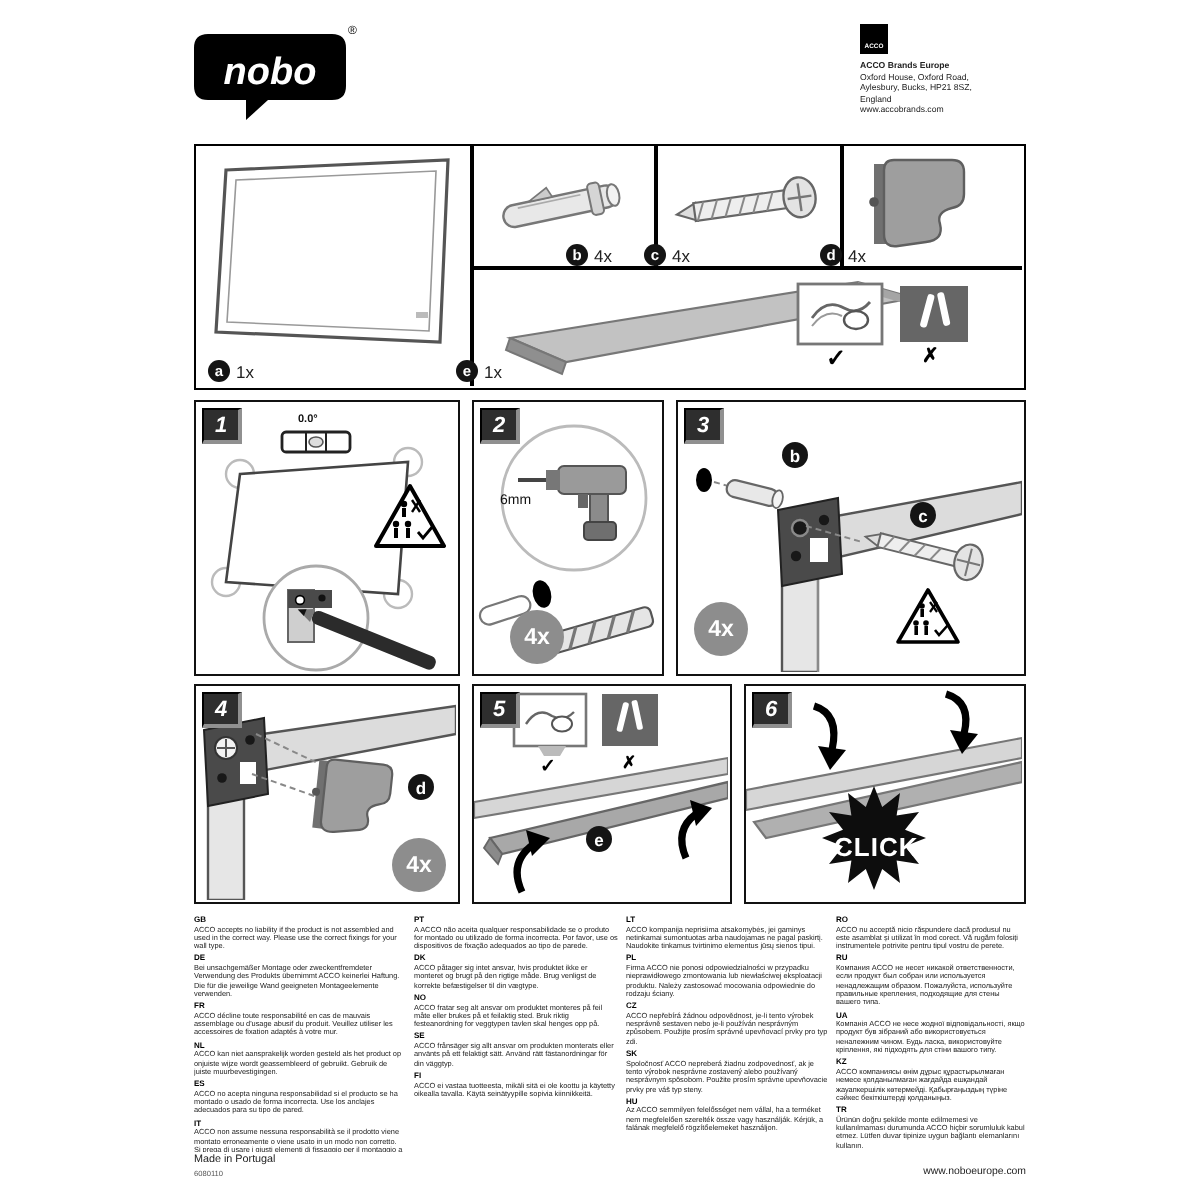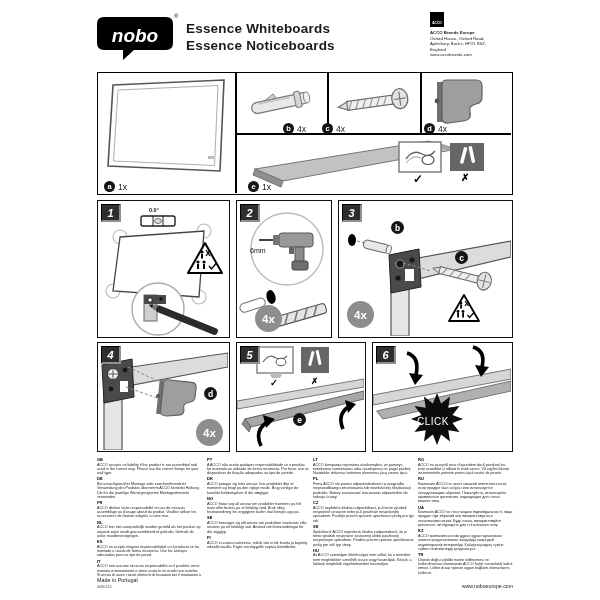--- a/index.html
+++ b/index.html
@@ -29,21 +29,21 @@
   
   .step{position:absolute;border:1.4px solid #111;box-sizing:border-box;background:#fff;}
   .stepnum{position:absolute;left:3px;top:3px;width:17px;height:15px;background:#2e2e2e;color:#fff;
            font-size:11px;font-weight:bold;display:flex;align-items:center;justify-content:center;
            border:1px solid #000;border-right:2px solid #909090;border-bottom:2px solid #909090;font-style:italic;}
   .lbadge{position:absolute;width:13px;height:13px;border-radius:50%;background:#141414;color:#fff;
           font-size:8.5px;font-weight:bold;display:flex;align-items:center;justify-content:center;}
   .xbadge{position:absolute;width:27px;height:27px;border-radius:50%;background:#8d8d8d;color:#fff;
           font-size:11.5px;font-weight:bold;display:flex;align-items:center;justify-content:center;}
   .tinytext{position:absolute;font-weight:bold;color:#111;}
-  .click-label{position:absolute;color:#fff;font-weight:normal;font-size:10px;letter-spacing:.5px;}
+  .click-label{position:absolute;color:#fff;font-weight:bold;font-size:13px;letter-spacing:.5px;}
   .mark{position:absolute;font-weight:bold;color:#000;}
 
   
   .langcol{position:absolute;top:458px;height:118px;overflow:hidden;}
   .lang-sec{margin-bottom:2px;}
   .lang-code{font-weight:bold;font-size:4px;line-height:4.6px;color:#000;}
   .lang-sec .txt{font-size:3.7px;line-height:4.3px;color:#222;}
 
   
   .made-in{left:97px;top:577px;font-size:5.4px;color:#222;}
@@ -54,24 +54,20 @@
 <body>
 
 <div class="page">
 
   <svg class="abs nobo-logo" width="78" height="46" viewBox="0 0 78 46">
     <path d="M8 1 H70 Q77 1 77 8 V27 Q77 34 70 34 H38 L27 44 V34 H8 Q1 34 1 27 V8 Q1 1 8 1 Z" fill="#000"></path>
     <text x="39" y="26" fill="#fff" font-size="19" font-weight="bold" font-style="italic" text-anchor="middle" font-family="Liberation Sans, sans-serif">nobo</text>
   </svg>
   <div class="abs reg-mark">®</div>
 
-  <div class="abs titles">
-    <div class="t">Essence Whiteboards</div>
-    <div class="t">Essence Noticeboards</div>
-  </div>
 
   <div class="abs acco-box">
     <div class="acco-logo">ACCO</div>
     <div class="acco-addr">
       <div class="b">ACCO Brands Europe</div>
       <div>Oxford House, Oxford Road,</div>
       <div>Aylesbury, Bucks, HP21 8SZ,</div>
       <div>England</div>
       <div>www.accobrands.com</div>
     </div>
@@ -122,30 +118,30 @@
     </svg>
     <div class="plabel" style="left:224px;top:46px;">
       <span class="pbadge">c</span><span class="pcount">4x</span>
     </div>
 
     <svg class="abs" style="left:336px;top:4px;" width="52" height="50" viewBox="0 0 52 50">
       <rect x="3" y="5" width="6" height="40" fill="#707070"></rect>
       <path d="M8 8 Q8 3 13 3 H42 Q48 3 48 9 V20 Q48 26 42 27 Q34 29 36 35 Q38 43 29 44 L15 46 Q8 47 8 40 Z" fill="#9e9e9e" stroke="#5f5f5f" stroke-width="1.2"></path>
       <circle cx="3" cy="24" r="2.4" fill="#555"></circle>
     </svg>
-    <div class="plabel" style="left:326px;top:46px;">
+    <div class="plabel" style="left:312px;top:46px;">
       <span class="pbadge">d</span><span class="pcount">4x</span>
     </div>
 
     <svg class="abs" style="left:145px;top:62px;" width="220" height="54" viewBox="0 0 220 54">
       <polygon points="12,34 186,6 214,14 40,46" fill="#c2c2c2" stroke="#777" stroke-width="1.1"></polygon>
       <polygon points="12,34 40,46 38,52 10,40" fill="#8f8f8f" stroke="#777" stroke-width="1"></polygon>
       <polygon points="186,6 214,14 214,18 186,10" fill="#a5a5a5"></polygon>
     </svg>
-    <div class="plabel" style="left:150px;top:104px;">
+    <div class="plabel" style="left:130px;top:104px;">
       <span class="pbadge">e</span><span class="pcount">1x</span>
     </div>
 
     <svg class="abs" style="left:300px;top:68px;" width="44" height="32" viewBox="0 0 44 32">
       <rect x="1" y="1" width="42" height="30" fill="#fff" stroke="#777" stroke-width="1.4"></rect>
       <path d="M8 18 q7,-10 16,-5 q7,4 13,-3" fill="none" stroke="#666" stroke-width="1.4"></path>
       <path d="M8 22 q7,-9 15,-5" fill="none" stroke="#999" stroke-width="1"></path>
       <ellipse cx="30" cy="19" rx="6" ry="4.5" fill="#fff" stroke="#555" stroke-width="1.2"></ellipse>
     </svg>
     <div class="mark" style="left:315px;top:99px;font-size:12px;">✓</div>

